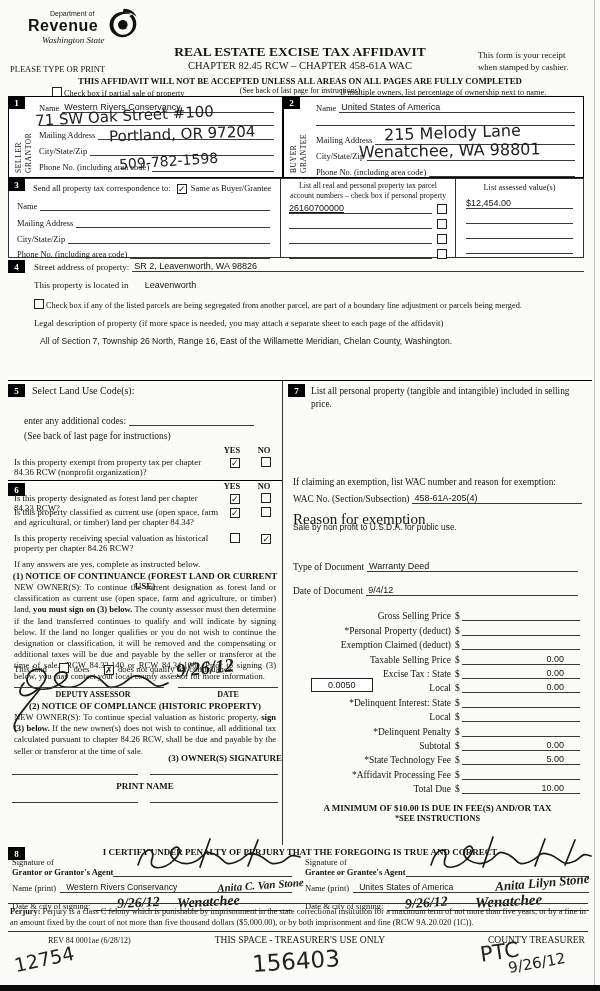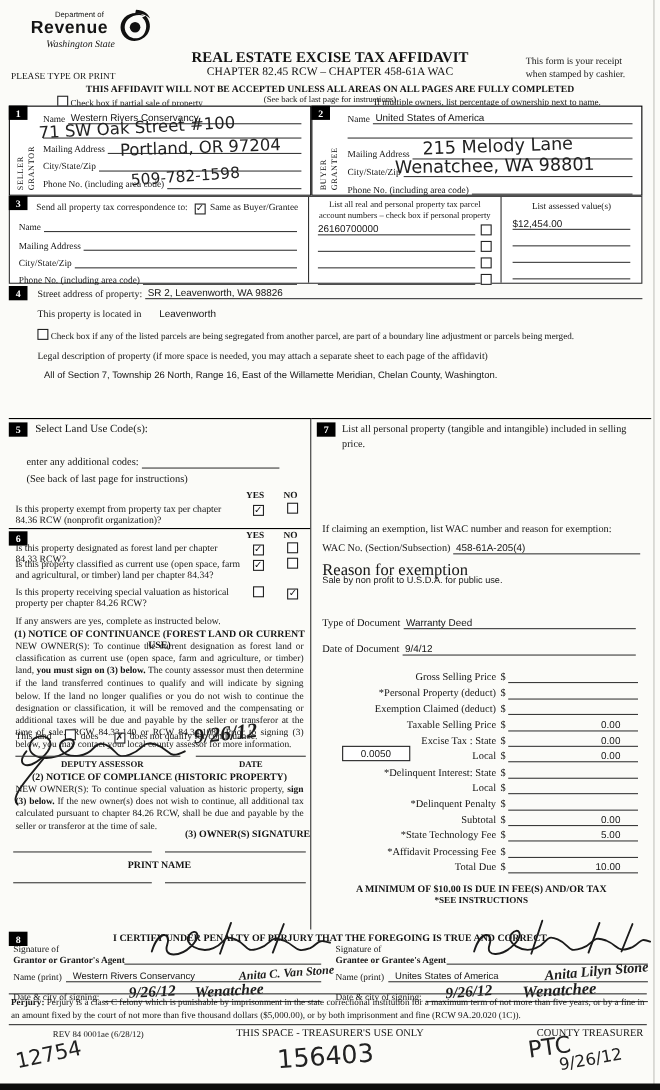--- a/index.html
+++ b/index.html
@@ -149,21 +149,21 @@
         <span class="flabel">City/State/Zip</span>
         <span class="ul fval"></span>
       </div>
       <div class="frow abs" style="left:8px; top:70px; right:10px;">
         <span class="flabel">Phone No. (including area code)</span>
         <span class="ul fval"></span>
       </div>
     </div>
     <div class="abs" style="left:272px; width:175px; top:0; bottom:0; border-right:1px solid #333;">
       <div class="c" style="font-size:7.8px; line-height:1.25; padding:2px 6px;">List all real and personal property tax parcel account numbers – check box if personal property</div>
-      <div style="padding:0 8px;">
+      <div style="padding:0 8px;text-decoration:underline;">
         <div style="display:flex; align-items:flex-end; margin-top:1px;">
           <span class="ul sans" style="flex:1; font-size:9px; min-height:11px;">26160700000</span>
           <span class="cb" style="margin-left:5px;"></span>
         </div>
         <div style="display:flex; align-items:flex-end; margin-top:4px;">
           <span class="ul" style="flex:1; min-height:11px;"></span>
           <span class="cb" style="margin-left:5px;"></span>
         </div>
         <div style="display:flex; align-items:flex-end; margin-top:4px;">
           <span class="ul" style="flex:1; min-height:11px;"></span>

